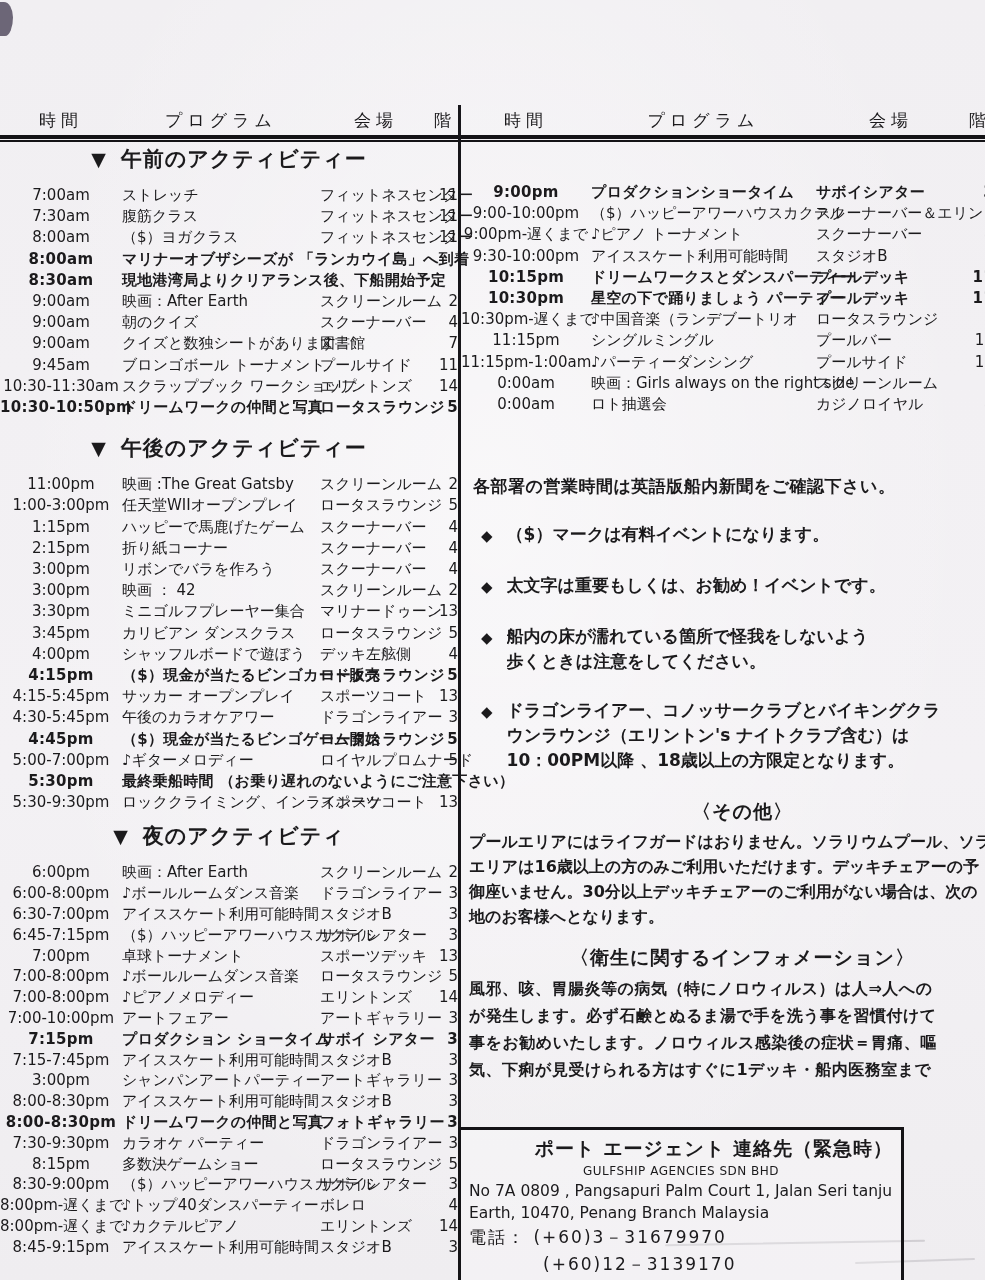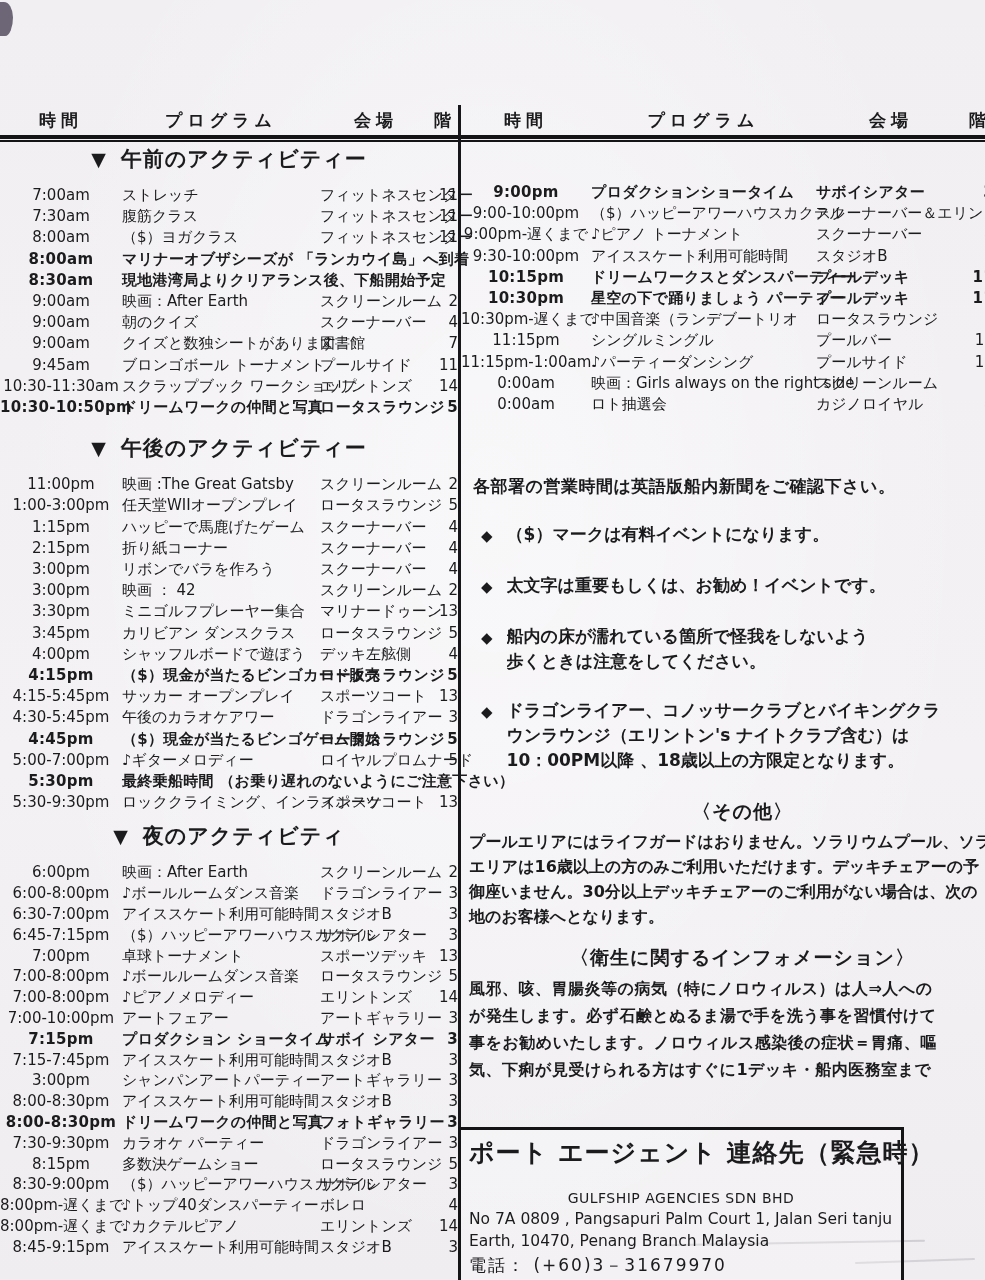--- a/index.html
+++ b/index.html
@@ -18,21 +18,21 @@
     border-radius:0 70% 60% 0 / 0 45% 55% 0;opacity:.8;}
   .scanline1{position:absolute;bottom:36px;right:60px;width:260px;height:2px;background:rgba(120,115,125,.25);border-radius:2px;transform:rotate(-1deg);}
   .scanline2{position:absolute;bottom:18px;right:10px;width:120px;height:2px;background:rgba(120,115,125,.22);border-radius:2px;transform:rotate(-2deg);}
 
   .columns{position:absolute;top:105px;left:0;right:0;display:flex;align-items:stretch;}
   .col{box-sizing:border-box;}
   .col.left{width:458px;flex:0 0 458px;}
   .col.right{flex:1 1 auto;border-left:3px solid #17161a;min-height:1143px;}
 
   .col-header{display:grid;height:30px;align-items:center;
-    font-size:17px;font-weight:700;letter-spacing:5px;}
+    font-size:17px;font-weight:400;letter-spacing:5px;}
   .col.left  .col-header{grid-template-columns:122px minmax(0,1fr) 112px 26px;}
   .col.right .col-header{grid-template-columns:130px minmax(0,1fr) 150px 28px;padding-right:30px;}
   .col-header span{text-align:center;white-space:nowrap;}
 
   .rule{height:7px;background:linear-gradient(180deg,#141316 0 55%,#f2f0f3 55% 70%,#141316 70% 100%);}
 
   .section-title{margin-top:3px;height:28px;display:flex;align-items:center;justify-content:center;
     gap:14px;font-size:21px;font-weight:800;letter-spacing:1px;}
   .section-title .tri{font-size:19px;line-height:1;}
   .sec-afternoon{margin-top:16px;}
@@ -57,22 +57,22 @@
   .bullet .diamond{flex:0 0 auto;font-size:15px;padding-left:8px;padding-top:2px;}
   .bullet .btext{white-space:nowrap;overflow:hidden;}
 
   .subhead{margin-top:26px;text-align:center;font-size:19px;font-weight:800;letter-spacing:1px;}
   .para{margin-top:4px;padding-left:8px;font-size:16px;font-weight:600;line-height:25px;white-space:nowrap;overflow:hidden;}
   .para.hygiene{line-height:27px;letter-spacing:.5px;}
   .subhead.hygiene-title{margin-top:16px;}
 
   .agent-box{margin-top:44px;margin-left:-3px;width:446px;box-sizing:border-box;
     border:3px solid #141316;padding:6px 8px 10px 8px;background:rgba(255,255,255,.25);}
-  .agent-box .title{text-align:right;font-size:25px;font-weight:800;letter-spacing:1px;white-space:nowrap;}
-  .agent-box .company{text-align:center;font-size:14px;margin-top:21px;letter-spacing:.5px;}
+  .agent-box .title{text-align:right;font-size:19px;font-weight:800;letter-spacing:1px;white-space:nowrap;}
+  .agent-box .company{text-align:center;font-size:12px;margin-top:2px;letter-spacing:.5px;}
   .agent-box .addr{font-size:15.5px;margin-top:4px;white-space:nowrap;overflow:hidden;}
   .agent-box .phone-row{font-size:17px;margin-top:4px;letter-spacing:2px;white-space:nowrap;}
   .agent-box .phone-extra{padding-left:74px;}
 </style>
 </head>
 <body>
 
 <div class="page">
   <div class="smudge"></div>
   <div class="scanline1"></div>

